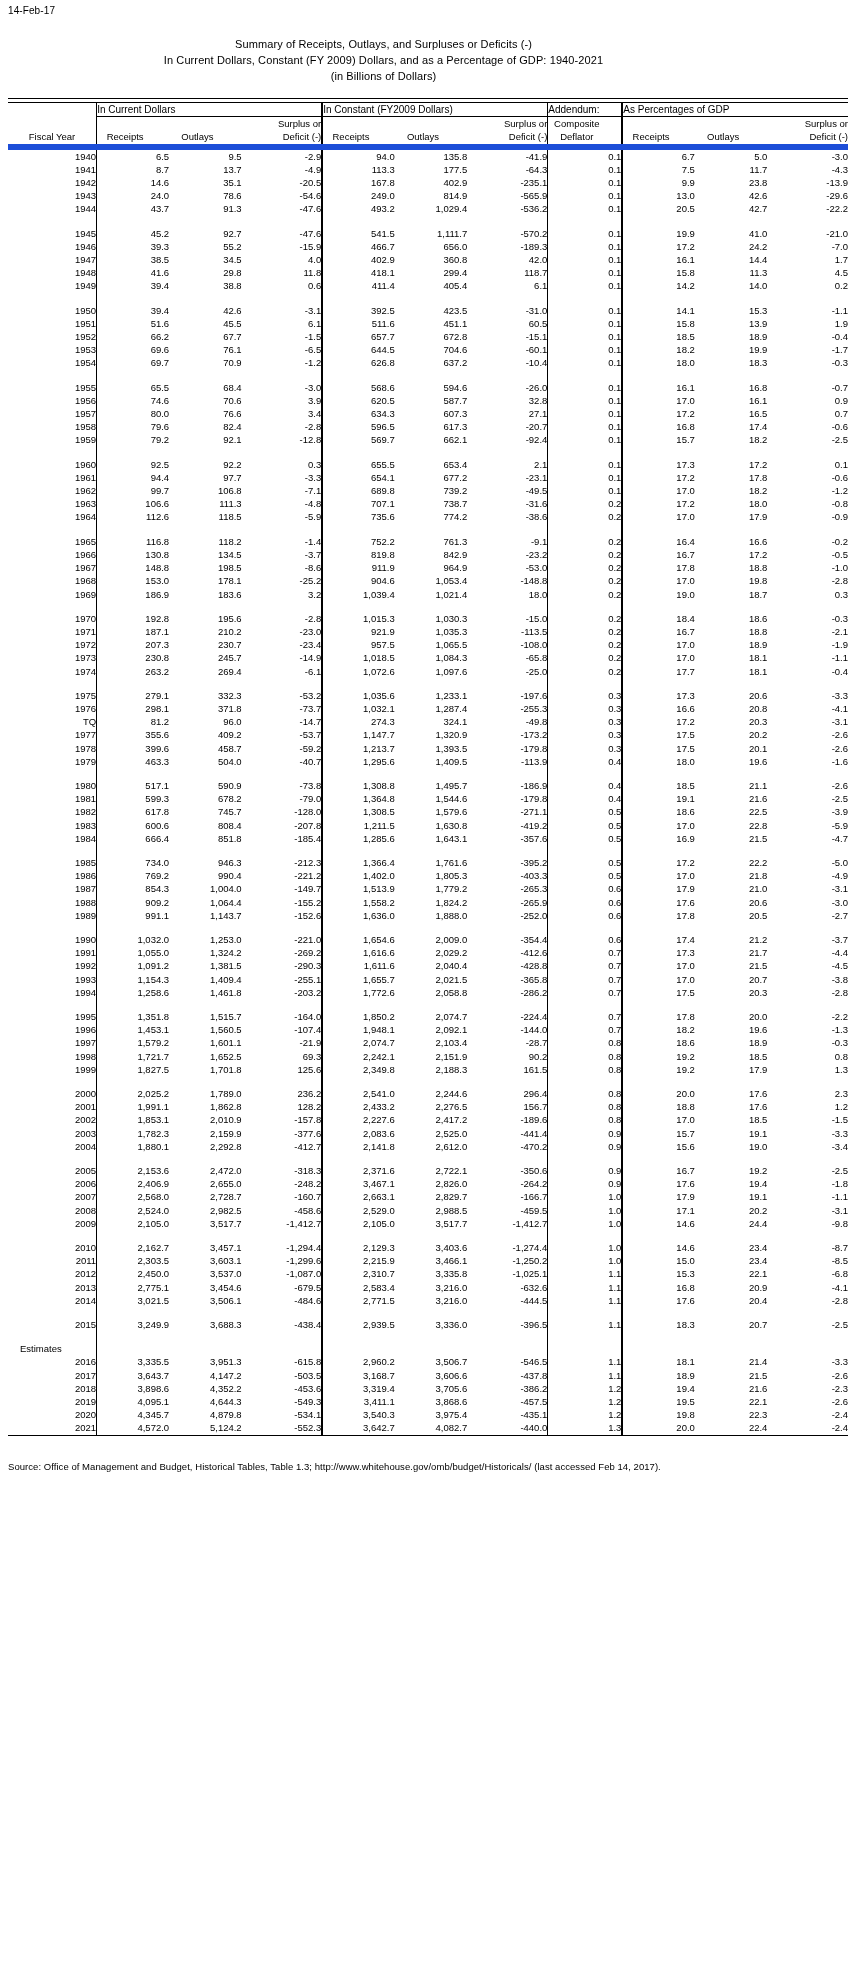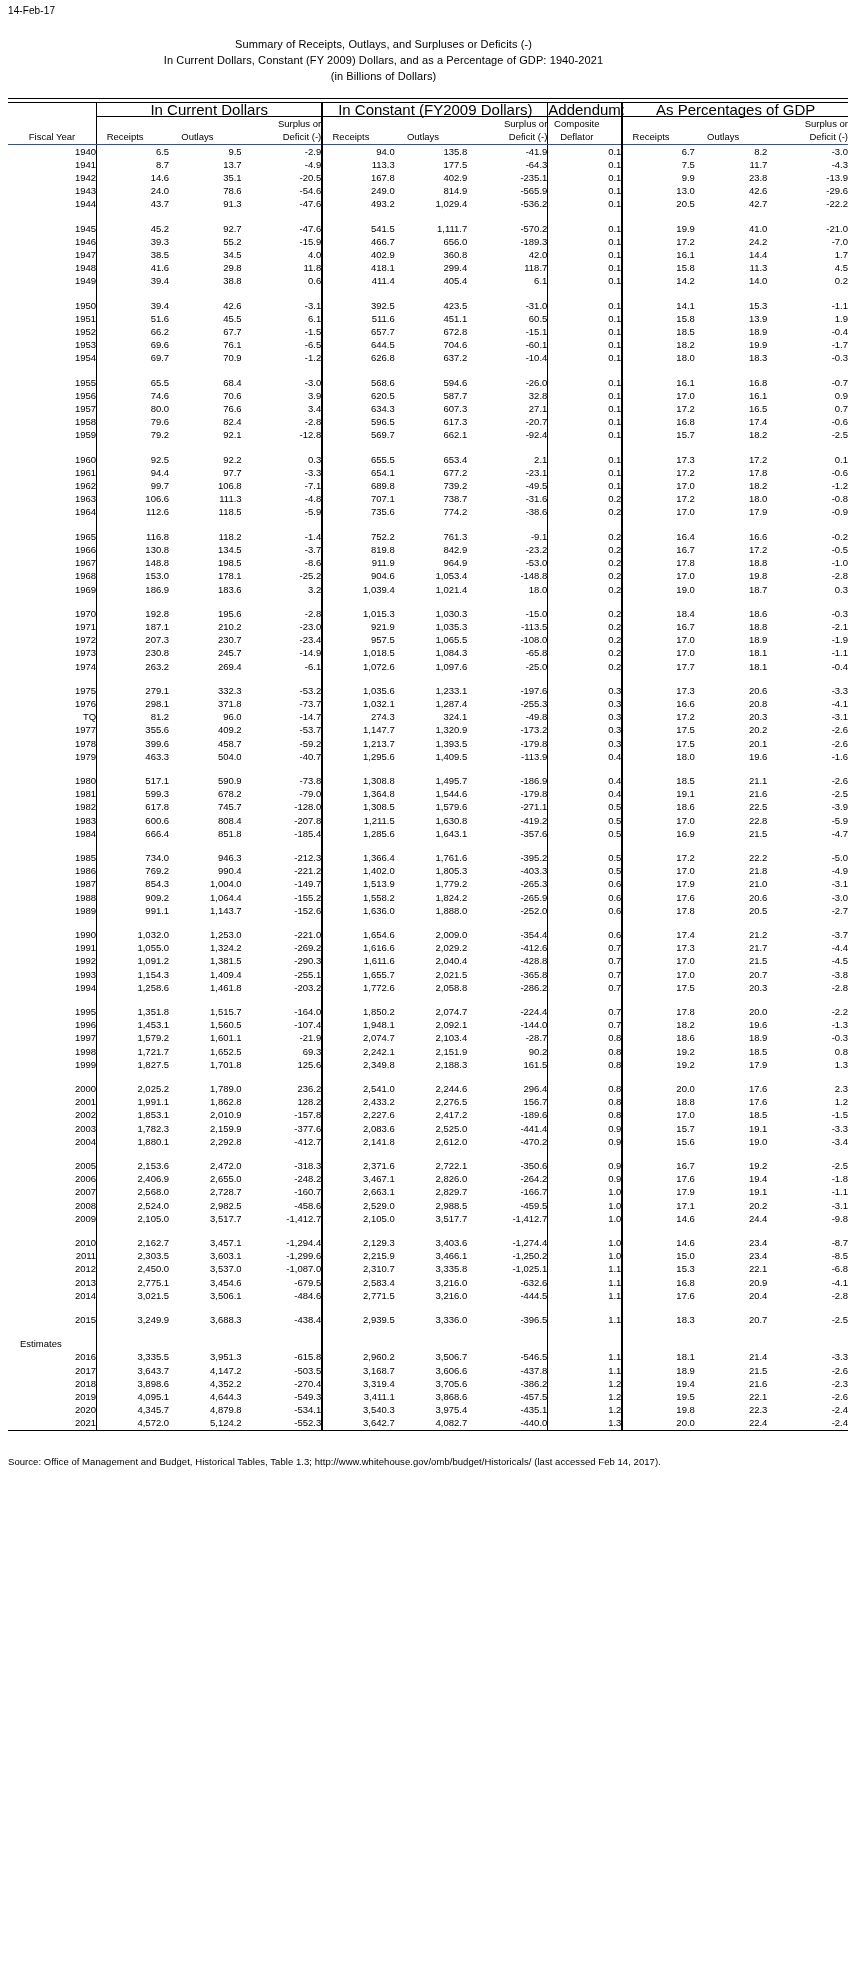--- a/index.html
+++ b/index.html
@@ -56,35 +56,35 @@
   }
   
   .toprule td {
     border-top: 1.6px solid #000;
     border-bottom: 1.2px solid #000;
     height: 3px;
     font-size: 0;
     line-height: 0;
   }
   .headbottom td {
-    border-bottom: 1px solid #1d4ed8;
+    border-bottom: 6px solid #1d4ed8;
   }
   .botrule td {
     border-top: 1px solid #000;
     height: 3px;
     font-size: 0;
     line-height: 0;
   }
   
   .vl  { border-left: 0.9px solid #000; }
   .vlh { border-left: 2.4px solid #000; }
   .hdr-grp {
-    text-align: center;
+    text-align: left;
     border-bottom: 0.9px solid #000;
-    font-size: 15px;
+    font-size: 10px;
     padding-bottom: 1px;
   }
   .hdr-sub {
     text-align: right;
     padding-right: 4px;
     font-size: 9.5px;
   }
   .hdr-sub.ctr { text-align: center; padding-right: 16px; }
   .hdr-fy {
     text-align: center;
@@ -189,21 +189,21 @@
           <tr>
             <td class="yr">1940</td>
             <td class="vl num">6.5</td>
             <td class="num">9.5</td>
             <td class="num">-2.9</td>
             <td class="vlh num">94.0</td>
             <td class="num">135.8</td>
             <td class="num">-41.9</td>
             <td class="vl num">0.1</td>
             <td class="vlh num">6.7</td>
-            <td class="num">8.2</td>
+            <td class="num">5.0</td>
             <td class="num">-3.0</td>
           </tr>
           <tr>
             <td class="yr">1941</td>
             <td class="vl num">8.7</td>
             <td class="num">13.7</td>
             <td class="num">-4.9</td>
             <td class="vlh num">113.3</td>
             <td class="num">177.5</td>
             <td class="num">-64.3</td>
@@ -1431,21 +1431,21 @@
             <td class="num">-437.8</td>
             <td class="vl num">1.1</td>
             <td class="vlh num">18.9</td>
             <td class="num">21.5</td>
             <td class="num">-2.6</td>
           </tr>
           <tr>
             <td class="yr">2018</td>
             <td class="vl num">3,898.6</td>
             <td class="num">4,352.2</td>
-            <td class="num">-270.4</td>
+            <td class="num">-453.6</td>
             <td class="vlh num">3,319.4</td>
             <td class="num">3,705.6</td>
             <td class="num">-386.2</td>
             <td class="vl num">1.2</td>
             <td class="vlh num">19.4</td>
             <td class="num">21.6</td>
             <td class="num">-2.3</td>
           </tr>
           <tr>
             <td class="yr">2019</td>

